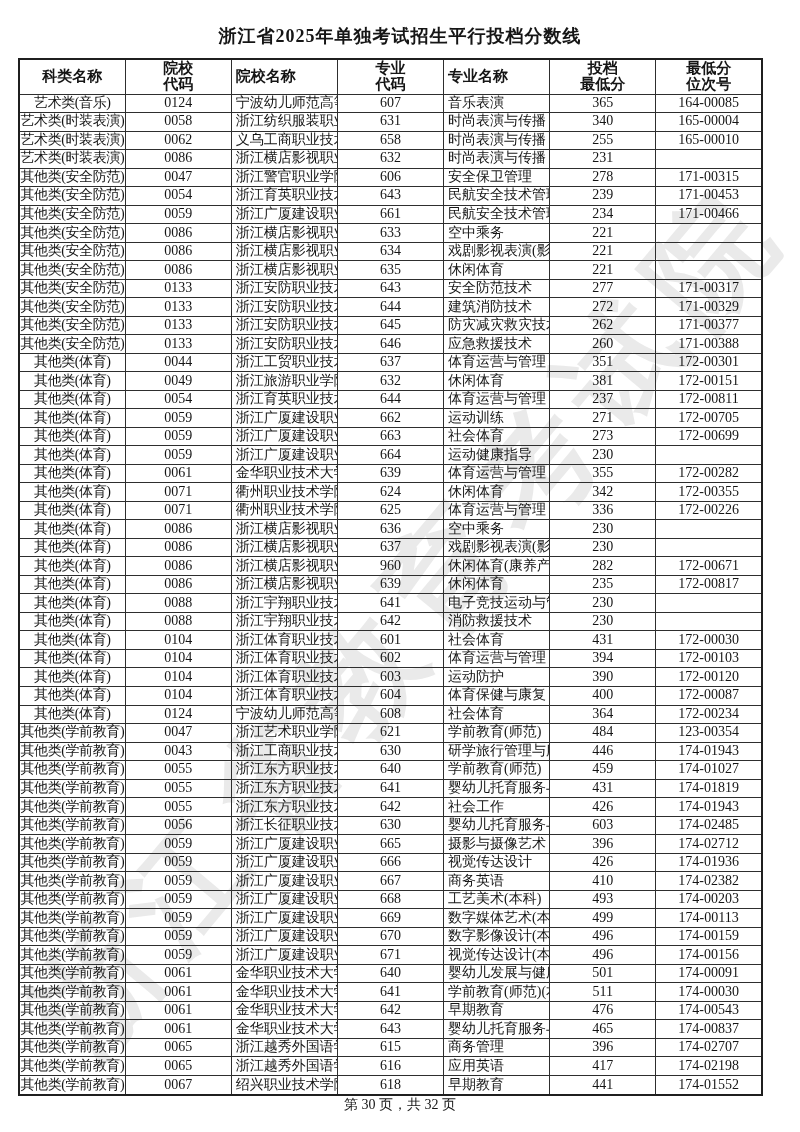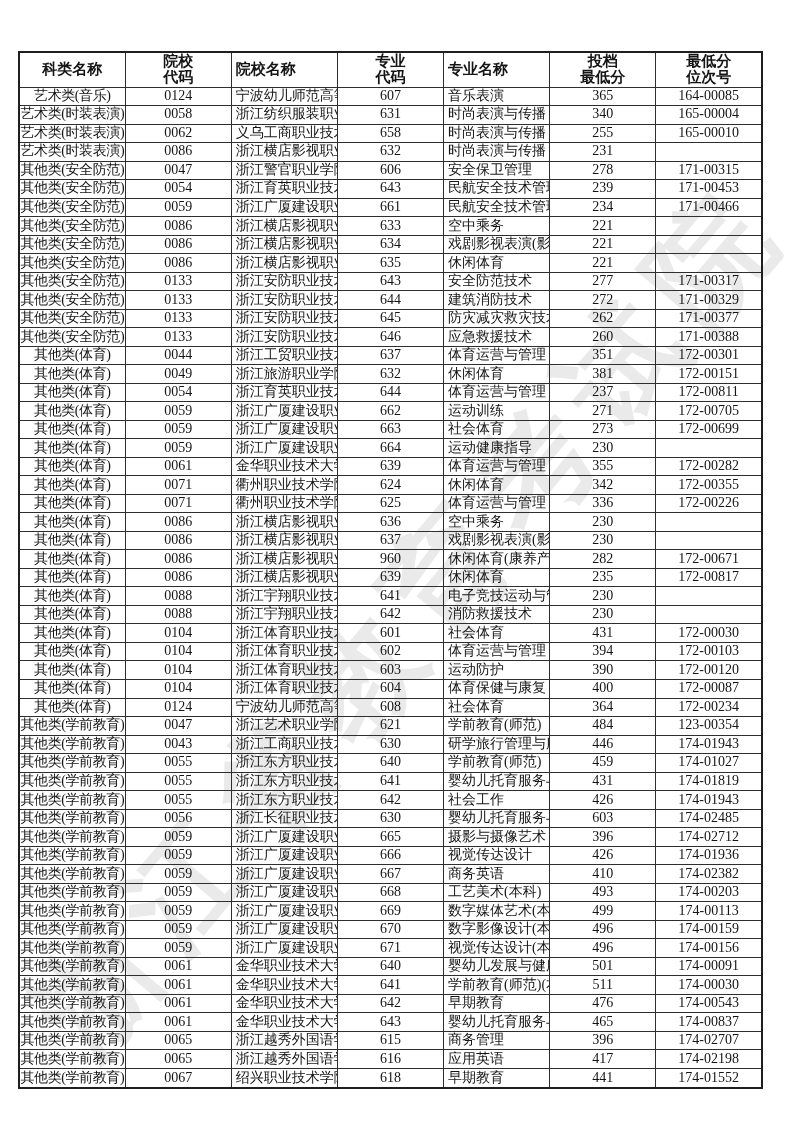--- a/index.html
+++ b/index.html
@@ -25,21 +25,21 @@
     transform:translate(-50%,-50%) rotate(-50deg);
     font-size:118px;
     letter-spacing:18px;
     color:rgba(125,125,125,0.16);
     white-space:nowrap;
     pointer-events:none;
     font-weight:bold;
   }
   table.score-table{
     position:absolute;
-    left:18px;top:51px;
+    left:18px;top:58px;
     width:745px;height:1038px;
     border-collapse:collapse;
     table-layout:fixed;
     border:2px solid #1f1f1f;
   }
   .score-table th,.score-table td{
     border:1px solid #2e2e2e;
     padding:0;
     overflow:hidden;
     white-space:nowrap;
@@ -62,20 +62,21 @@
     top:1096px;left:0;width:100%;
     text-align:center;
     font-size:14px;
   }
 </style>
 </head>
 <body>
 
 <div class="page">
   <div class="watermark">浙江省教育考试院</div>
+  <div class="doc-title">浙江省2025年单独考试招生平行投档分数线</div>
   <table class="score-table">
     <thead>
       <tr>
           <th class="c0">科类名称</th>
           <th class="c1">院校
 代码</th>
           <th class="c2">院校名称</th>
           <th class="c3">专业
 代码</th>
           <th class="c4">专业名称</th>
@@ -567,13 +568,14 @@
           <td class="c0">其他类(学前教育)</td>
           <td class="c1">0067</td>
           <td class="c2">绍兴职业技术学院</td>
           <td class="c3">618</td>
           <td class="c4">早期教育</td>
           <td class="c5">441</td>
           <td class="c6">174-01552</td>
         </tr>
       </tbody>
   </table>
+  <div class="page-footer">第 30 页，共 32 页</div>
 </div>
 
 </body></html>

